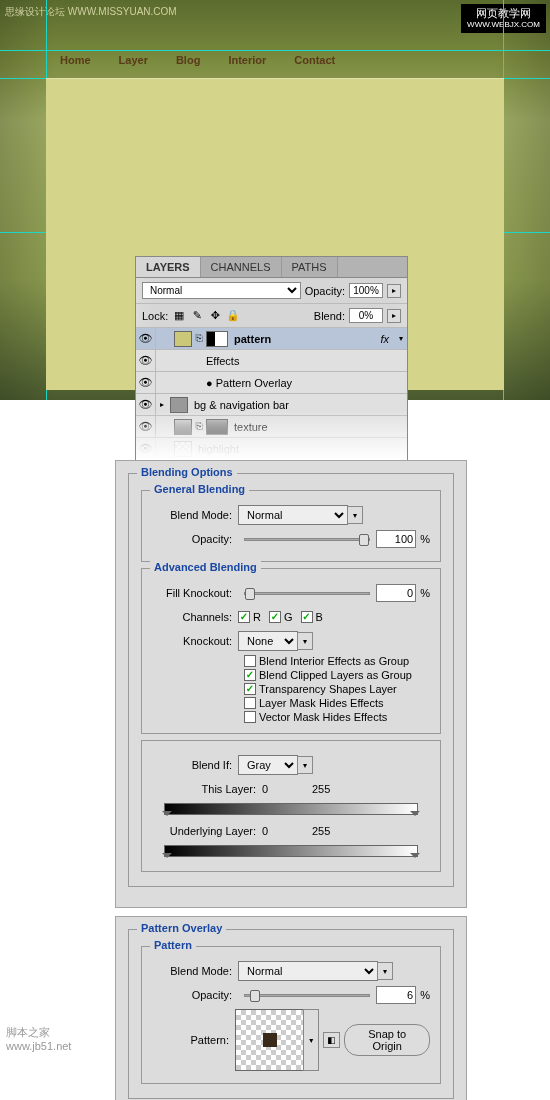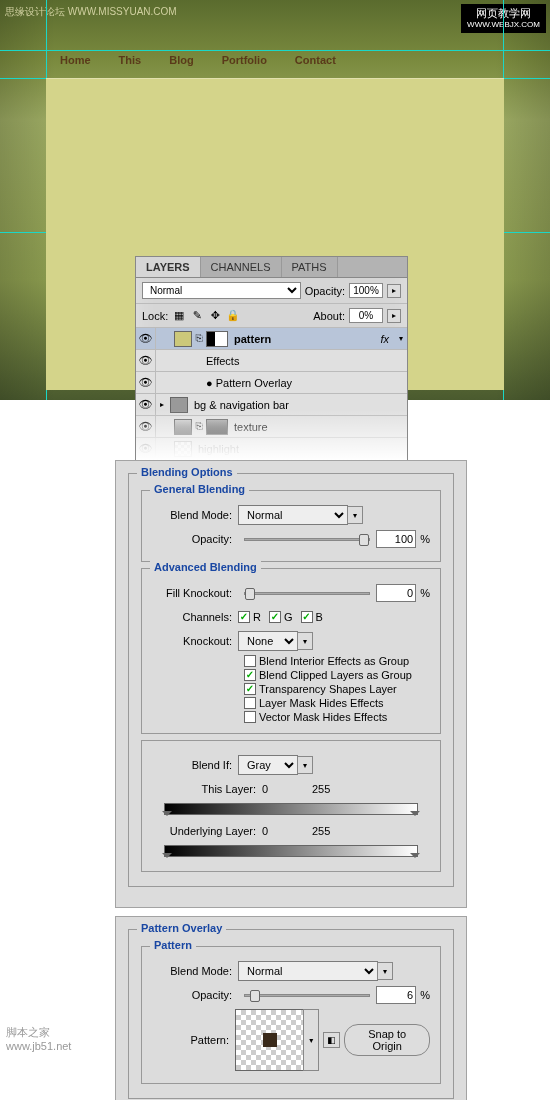--- a/index.html
+++ b/index.html
@@ -83,23 +83,23 @@
   <div class="wm-tr">
     <span>网页教学网</span><small>WWW.WEBJX.COM</small>
   </div>
   <div class="guide-h" style="top:50px"></div>
   <div class="guide-h" style="top:78px"></div>
   <div class="guide-h" style="top:232px"></div>
   <div class="guide-v" style="left:46px"></div>
   <div class="guide-v" style="right:46px"></div>
   <div class="navbar">
     <span>Home</span>
-    <span>This</span>
+    <span>Layer</span>
     <span>Blog</span>
-    <span>Portfolio</span>
+    <span>Interior</span>
     <span>Contact</span>
   </div>
   <div class="canvas"></div>
 </div>
 
 <div style="position:relative;height:0">
 <div class="layers-panel" style="top:-144px">
   <div class="lp-tabs">
     <div class="lp-tab active">LAYERS</div>
     <div class="lp-tab">CHANNELS</div>
@@ -111,21 +111,21 @@
     <input class="lp-input" value="100%" style="">
     <span class="lp-btn">▸</span>
   </div>
   <div class="lp-row">
     <span>Lock:</span>
     <span class="lp-icon">▦</span>
     <span class="lp-icon">✎</span>
     <span class="lp-icon">✥</span>
     <span class="lp-icon">🔒</span>
     <span style="flex:1"></span>
-    <span>About:</span>
+    <span>Blend:</span>
     <input class="lp-input" value="0%" style="">
     <span class="lp-btn">▸</span>
   </div>
   <div class="lp-layers">
     <div class="lp-layer sel">
       <div class="lp-eye">👁</div>
       <div style="width:16px"></div>
       <div class="lp-thumb yellow"></div>
       <div class="lp-link">⎘</div>
       <div class="lp-mask"></div>

